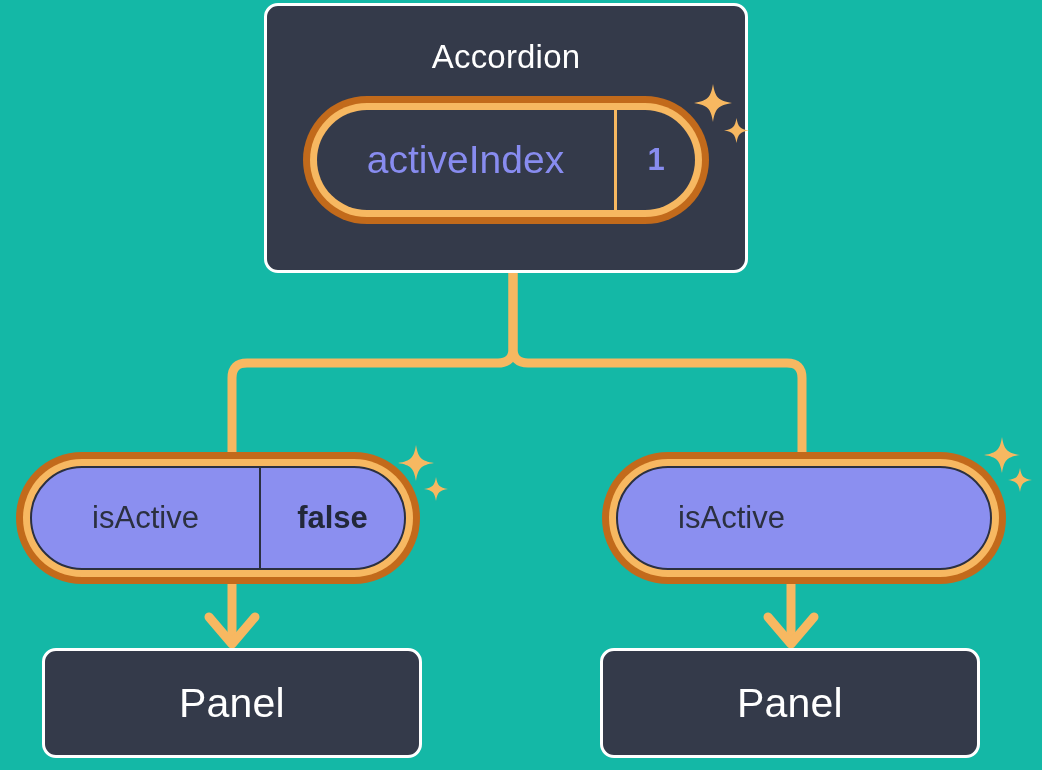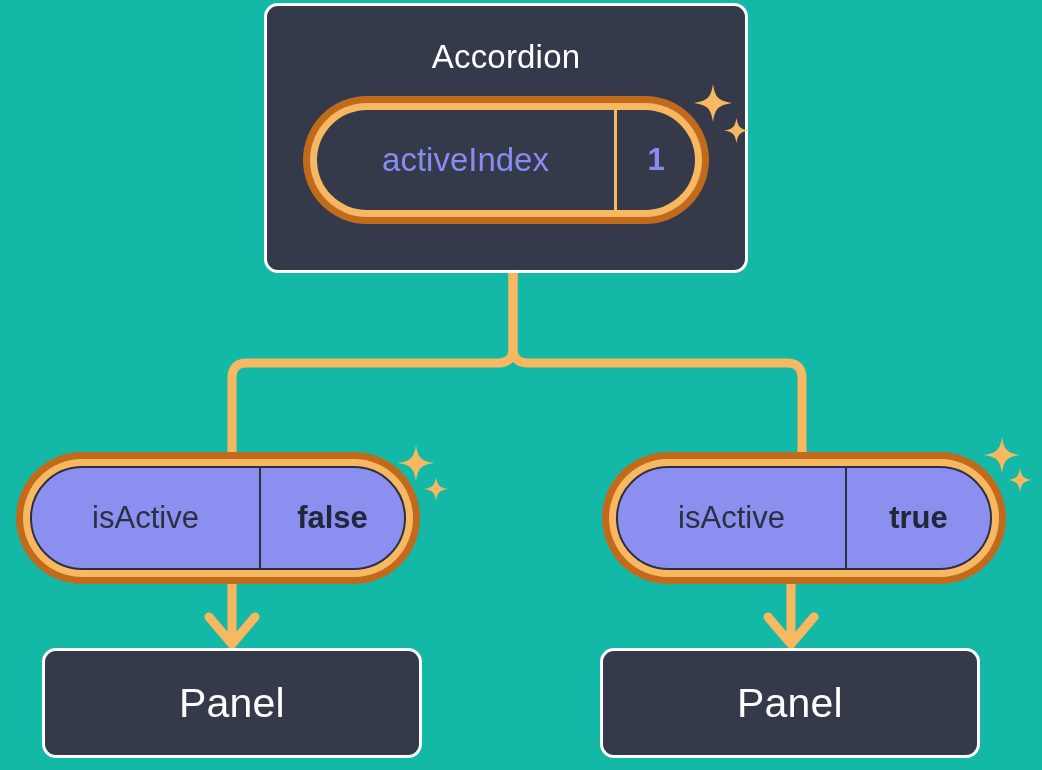--- a/index.html
+++ b/index.html
@@ -105,21 +105,21 @@
     top: 96px;
     width: 406px;
     height: 128px;
   }
   #pill-active-index .state-pill-body {
     background: #343a4a;
   }
   #pill-active-index .pill-key {
     flex: 0 0 297px;
     color: #888cf0;
-    font-size: 33px;
+    font-size: 39px;
     font-weight: 400;
   }
   #pill-active-index .pill-val {
     flex: 1 1 auto;
     color: #888cf0;
     font-size: 31px;
     font-weight: 700;
     border-left: 3px solid #f7b861;
   }
 
@@ -202,21 +202,20 @@
         <div class="pill-key">isActive</div>
         <div class="pill-val">false</div>
       </div>
     </div>
   </div>
 
   <div id="pill-is-active-right" class="state-pill pill-is-active">
     <div class="state-pill-inner">
       <div class="state-pill-body">
         <div class="pill-key">isActive</div>
-        <div class="pill-val">true</div>
       </div>
     </div>
   </div>
 
   <div id="panel-box-left" class="node-box panel-box">
     <div class="node-title">Panel</div>
   </div>
 
   <div id="panel-box-right" class="node-box panel-box">
     <div class="node-title">Panel</div>

